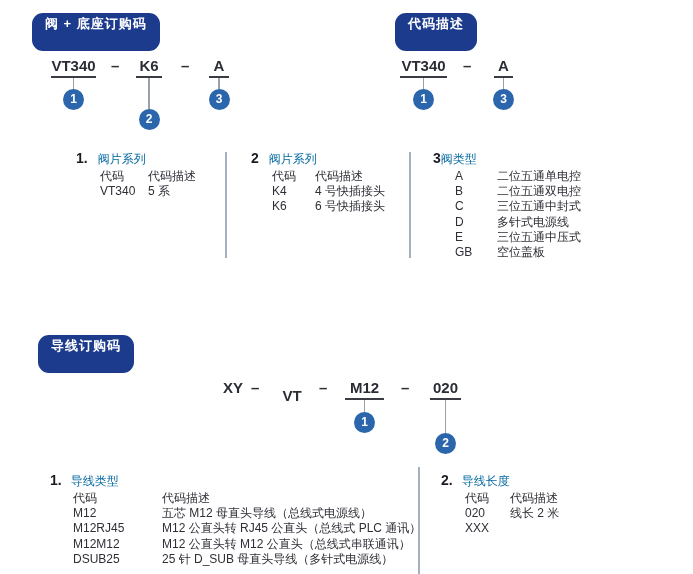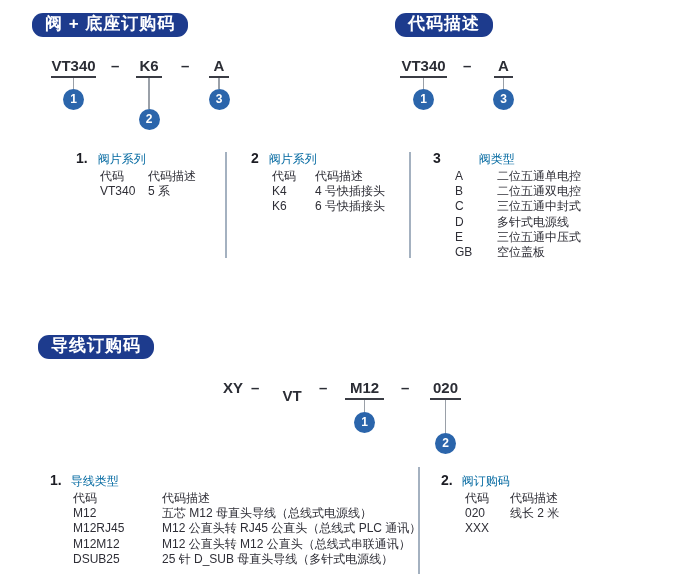--- a/index.html
+++ b/index.html
@@ -4,21 +4,21 @@
 <style>
   html,body{margin:0;padding:0;}
   body{
     width:693px;height:574px;position:relative;background:#ffffff;
     font-family:"Liberation Sans","DejaVu Sans",sans-serif;
     color:#2e2e36;overflow:hidden;
   }
   
   .badge{
     position:absolute;display:inline-block;background:#1d3b8d;color:#ffffff;
-    font-size:17px;font-weight:bold;line-height:22px;height:24px;
+    font-size:13px;font-weight:bold;line-height:22px;height:38px;
     padding:0 13px;border-radius:11px;letter-spacing:1px;white-space:nowrap;
   }
   
   .part{
     position:absolute;display:flex;flex-direction:column;align-items:center;
   }
   .ptext{
     font-size:15px;font-weight:bold;color:#2b2d35;line-height:17px;white-space:nowrap;
   }
   .part .uline{height:0;border-bottom:2px solid #3a3c44;margin-top:2px;align-self:stretch;}
@@ -36,21 +36,21 @@
   .legend{position:absolute;font-size:12px;}
   .col-head{display:flex;align-items:baseline;line-height:16px;margin-bottom:2px;}
   .col-num{font-size:14px;font-weight:bold;color:#1c1d24;flex:none;}
   .col-title{color:#0369a1;white-space:nowrap;}
   .lrow{display:flex;line-height:15.2px;white-space:nowrap;}
   .lrow .code{flex:none;}
   .lrow .desc{flex:none;}
   
   .spec1 .lrow{margin-left:24px;} .spec1 .code{width:48px;} .spec1 .col-title{margin-left:10px;}
   .spec2 .lrow{margin-left:21px;} .spec2 .code{width:43px;} .spec2 .col-title{margin-left:10px;}
-  .spec3 .lrow{margin-left:22px;} .spec3 .code{width:42px;} .spec3 .col-title{margin-left:10px;padding-left:28px;}
+  .spec3 .lrow{margin-left:22px;} .spec3 .code{width:42px;} .spec3 .col-title{}
   .wire1 .lrow{margin-left:23px;} .wire1 .code{width:89px;} .wire1 .col-title{margin-left:9px;}
   .wire2 .lrow{margin-left:24px;} .wire2 .code{width:45px;} .wire2 .col-title{margin-left:9px;}
 </style>
 </head>
 <body>
 
 <div class="badge" style="left:32px;top:13px;">阀 + 底座订购码</div>
 
 <div class="part" style="left:51px;top:57px;width:45px;">
   <div class="ptext">VT340</div>
@@ -206,21 +206,21 @@
   </div>
   <div class="lrow">
     <span class="code">DSUB25</span>
     <span class="desc">25 针 D_SUB 母直头导线（多针式电源线）</span>
   </div>
 </div>
 
 <div class="legend wire2" style="left:441px;top:472px;">
   <div class="col-head">
     <span class="col-num">2.</span>
-    <span class="col-title">阀订购码</span>
+    <span class="col-title">导线长度</span>
   </div>
   <div class="lrow">
     <span class="code">代码</span>
     <span class="desc">代码描述</span>
   </div>
   <div class="lrow">
     <span class="code">020</span>
     <span class="desc">线长 2 米</span>
   </div>
   <div class="lrow">

